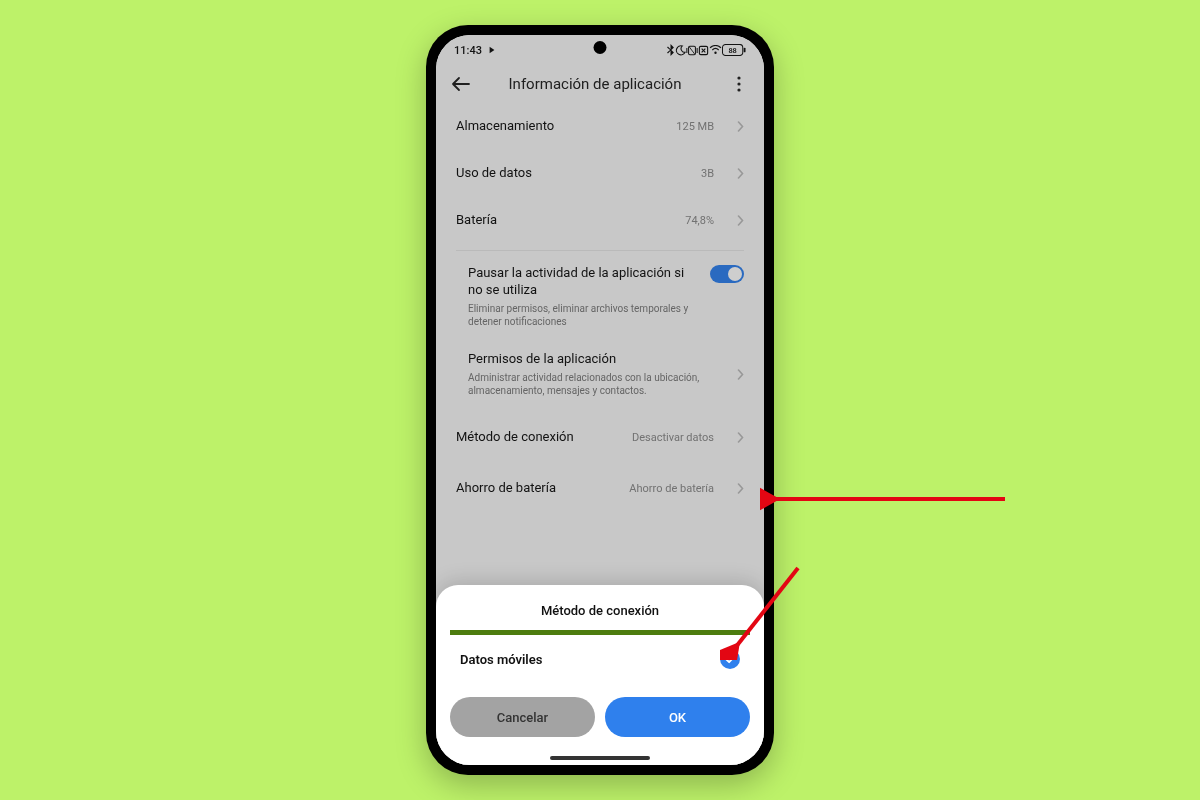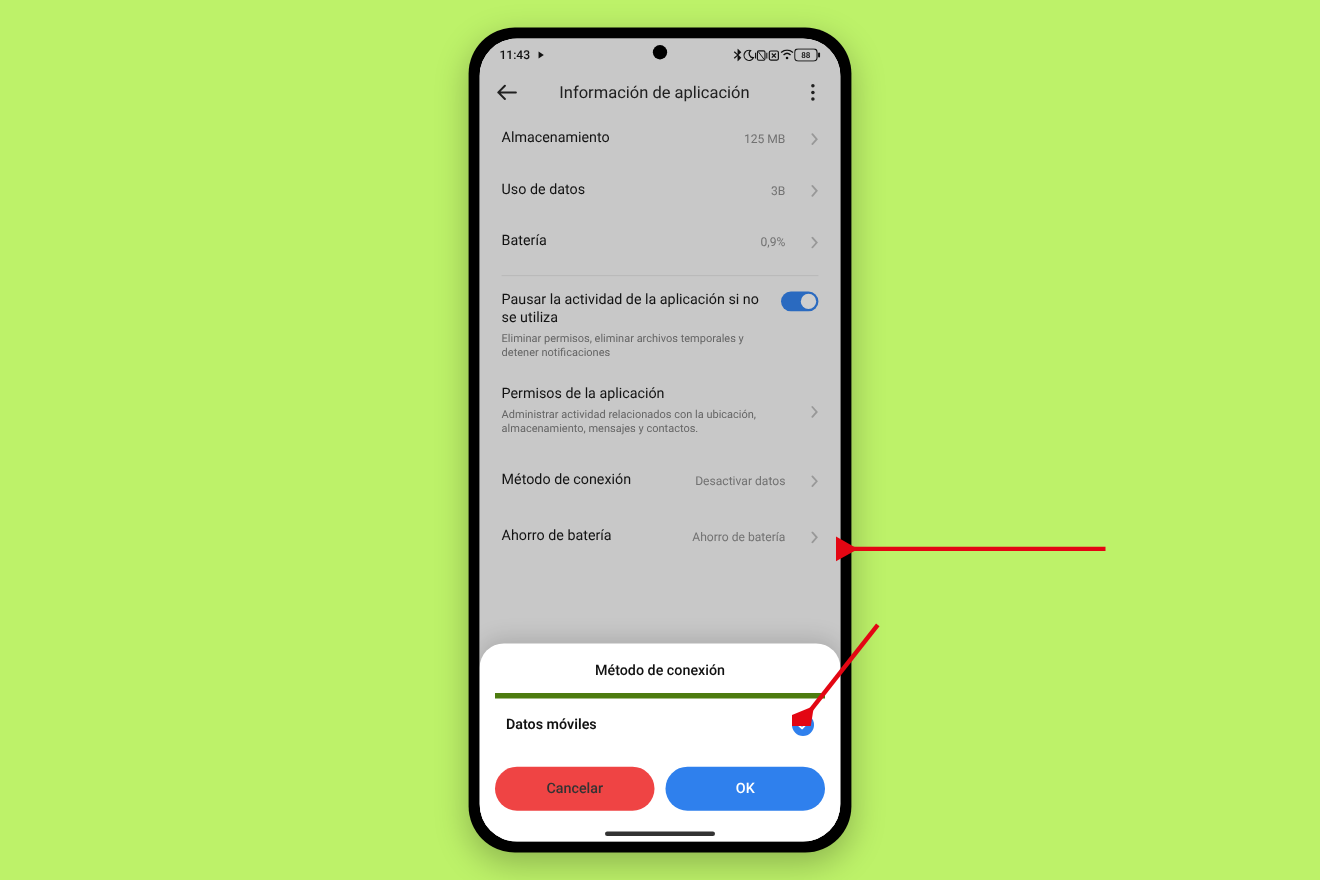--- a/index.html
+++ b/index.html
@@ -27,31 +27,31 @@
   .row-value { font-size: 11px; color: #8a8a8a; }
   .row-right { display: flex; align-items: center; gap: 23px; }
   .chev { color: #bbb; }
   .divider { height: 1px; background: #e6e6e6; margin: 6px 20px 4px; }
   .section-label { font-size: 11px; color: #3b79d6; padding: 14px 20px 6px; font-weight: 400; }
 
   .toggle { width: 34px; height: 18px; border-radius: 10px; background: #2f80ed; position: relative; }
   .toggle::after { content: ""; position: absolute; right: 2px; top: 2px; width: 14px; height: 14px; background: #fff; border-radius: 50%; }
 
   .row-multi { display: flex; align-items: flex-start; justify-content: space-between; padding: 10px 20px 12px; }
-  .row-multi .left { flex: 1; padding-right: 10px; }
+  .row-multi .left { flex: 1; padding-right: 10px; margin-left: 12px; }
 
   
   .sheet { position: absolute; left: 0; right: 0; bottom: 0; background: #fff; border-top-left-radius: 22px; border-top-right-radius: 22px; padding: 16px 14px 28px; box-shadow: 0 -4px 20px rgba(0,0,0,0.15); z-index: 20; }
   .sheet-title { text-align: center; font-size: 13px; font-weight: 500; color: #111; padding: 2px 0 12px; }
   .sheet-option { display: flex; align-items: center; justify-content: space-between; padding: 14px 10px 14px 10px; border-top: 5px solid #4d7c0f; }
   .sheet-option-label { font-size: 13px; font-weight: 600; color: #111; }
   .check { width: 20px; height: 20px; border-radius: 50%; background: #2f80ed; display: flex; align-items: center; justify-content: center; }
   .sheet-buttons { display: flex; gap: 10px; margin-top: 14px; }
   .btn { flex: 1; height: 40px; border-radius: 20px; border: none; font-size: 13px; font-weight: 500; }
-  .btn-cancel { background: #ef4444; color: #333; }
+  .btn-cancel { background: #a3a3a3; color: #333; }
   .btn-ok { background: #2f80ed; color: #fff; }
 
   .homebar { position: absolute; bottom: 5px; left: 50%; transform: translateX(-50%); width: 100px; height: 4px; background: #333; border-radius: 3px; z-index: 30; }
 
   
   .arrow { position: absolute; z-index: 100; pointer-events: none; }
 </style>
 </head>
 <body>
 
@@ -143,21 +143,21 @@
           <div class="row-right">
             <span class="row-value">3B</span>
             <span class="chev"><svg width="7" height="11" viewBox="0 0 7 11">
                   <path d="M1.5 1 L5.5 5.5 L1.5 10" fill="none" stroke="#bbb" stroke-width="1.6" stroke-linecap="round"></path>
                 </svg></span>
           </div>
         </div>
         <div class="row">
           <div class="row-label">Batería</div>
           <div class="row-right">
-            <span class="row-value">0,9%</span>
+            <span class="row-value">74,8%</span>
             <span class="chev"><svg width="7" height="11" viewBox="0 0 7 11">
                   <path d="M1.5 1 L5.5 5.5 L1.5 10" fill="none" stroke="#bbb" stroke-width="1.6" stroke-linecap="round"></path>
                 </svg></span>
           </div>
         </div>
 
         <div class="divider"></div>
 
 
         <div class="row-multi">

